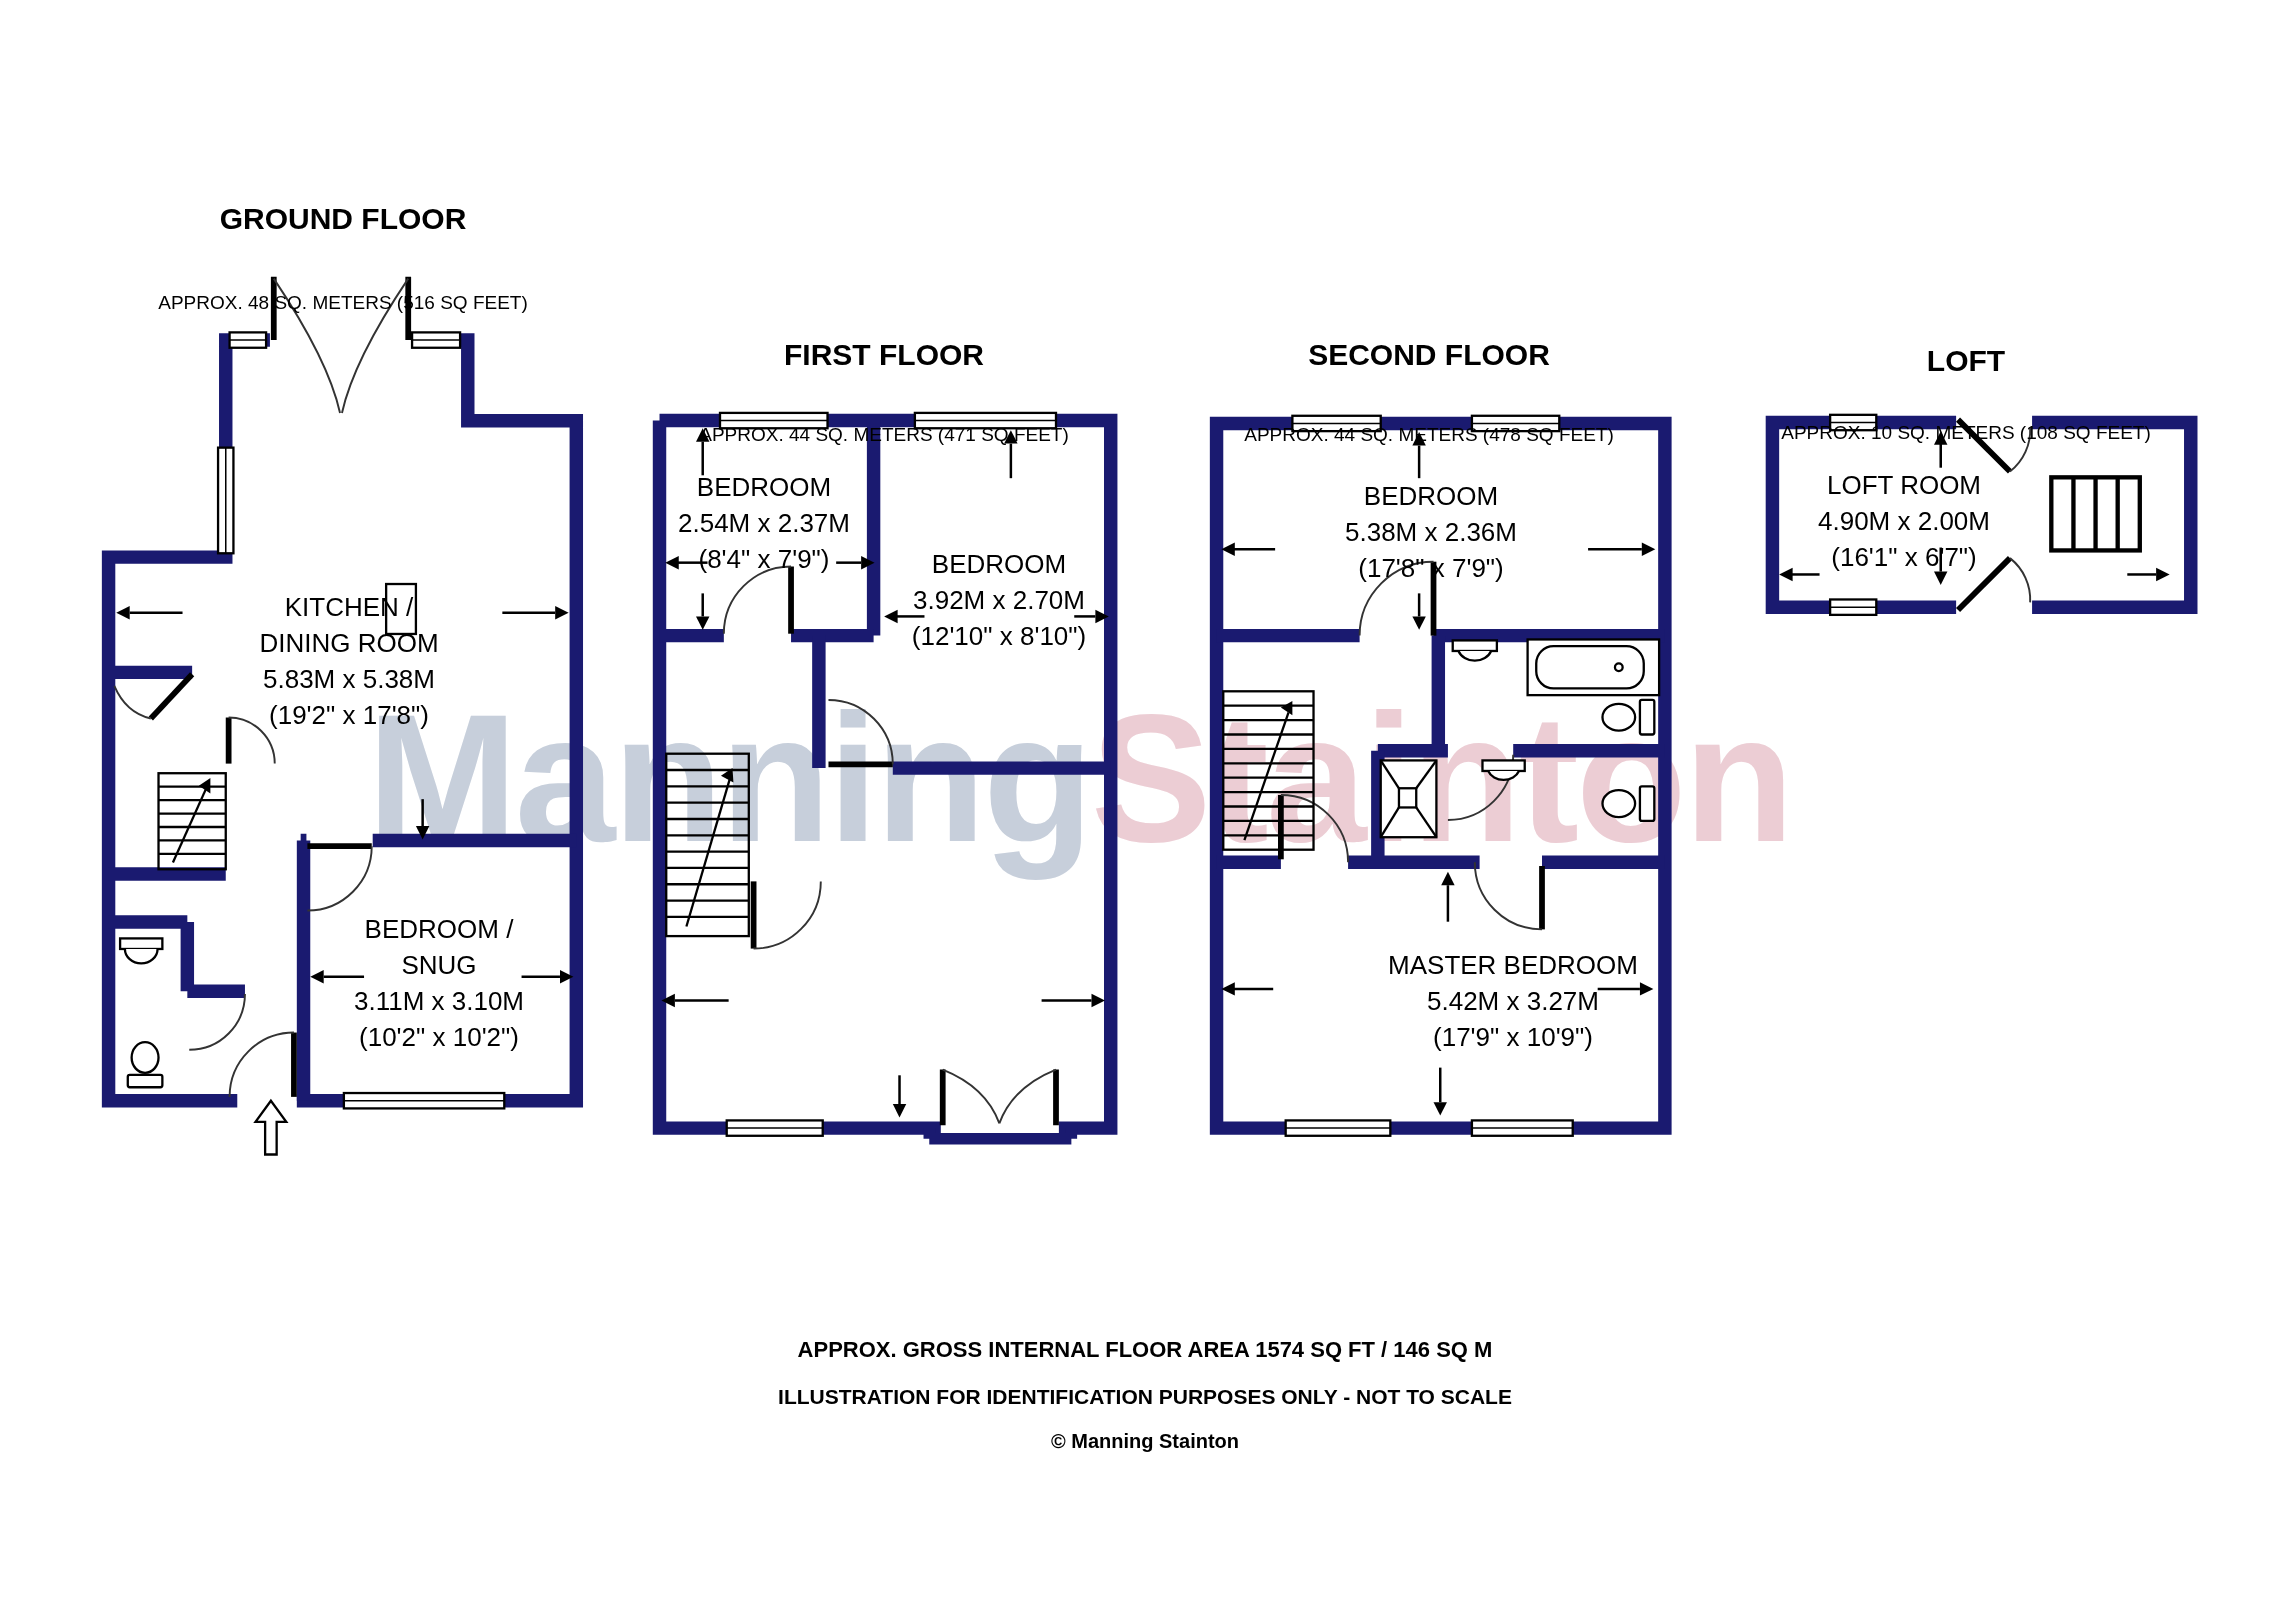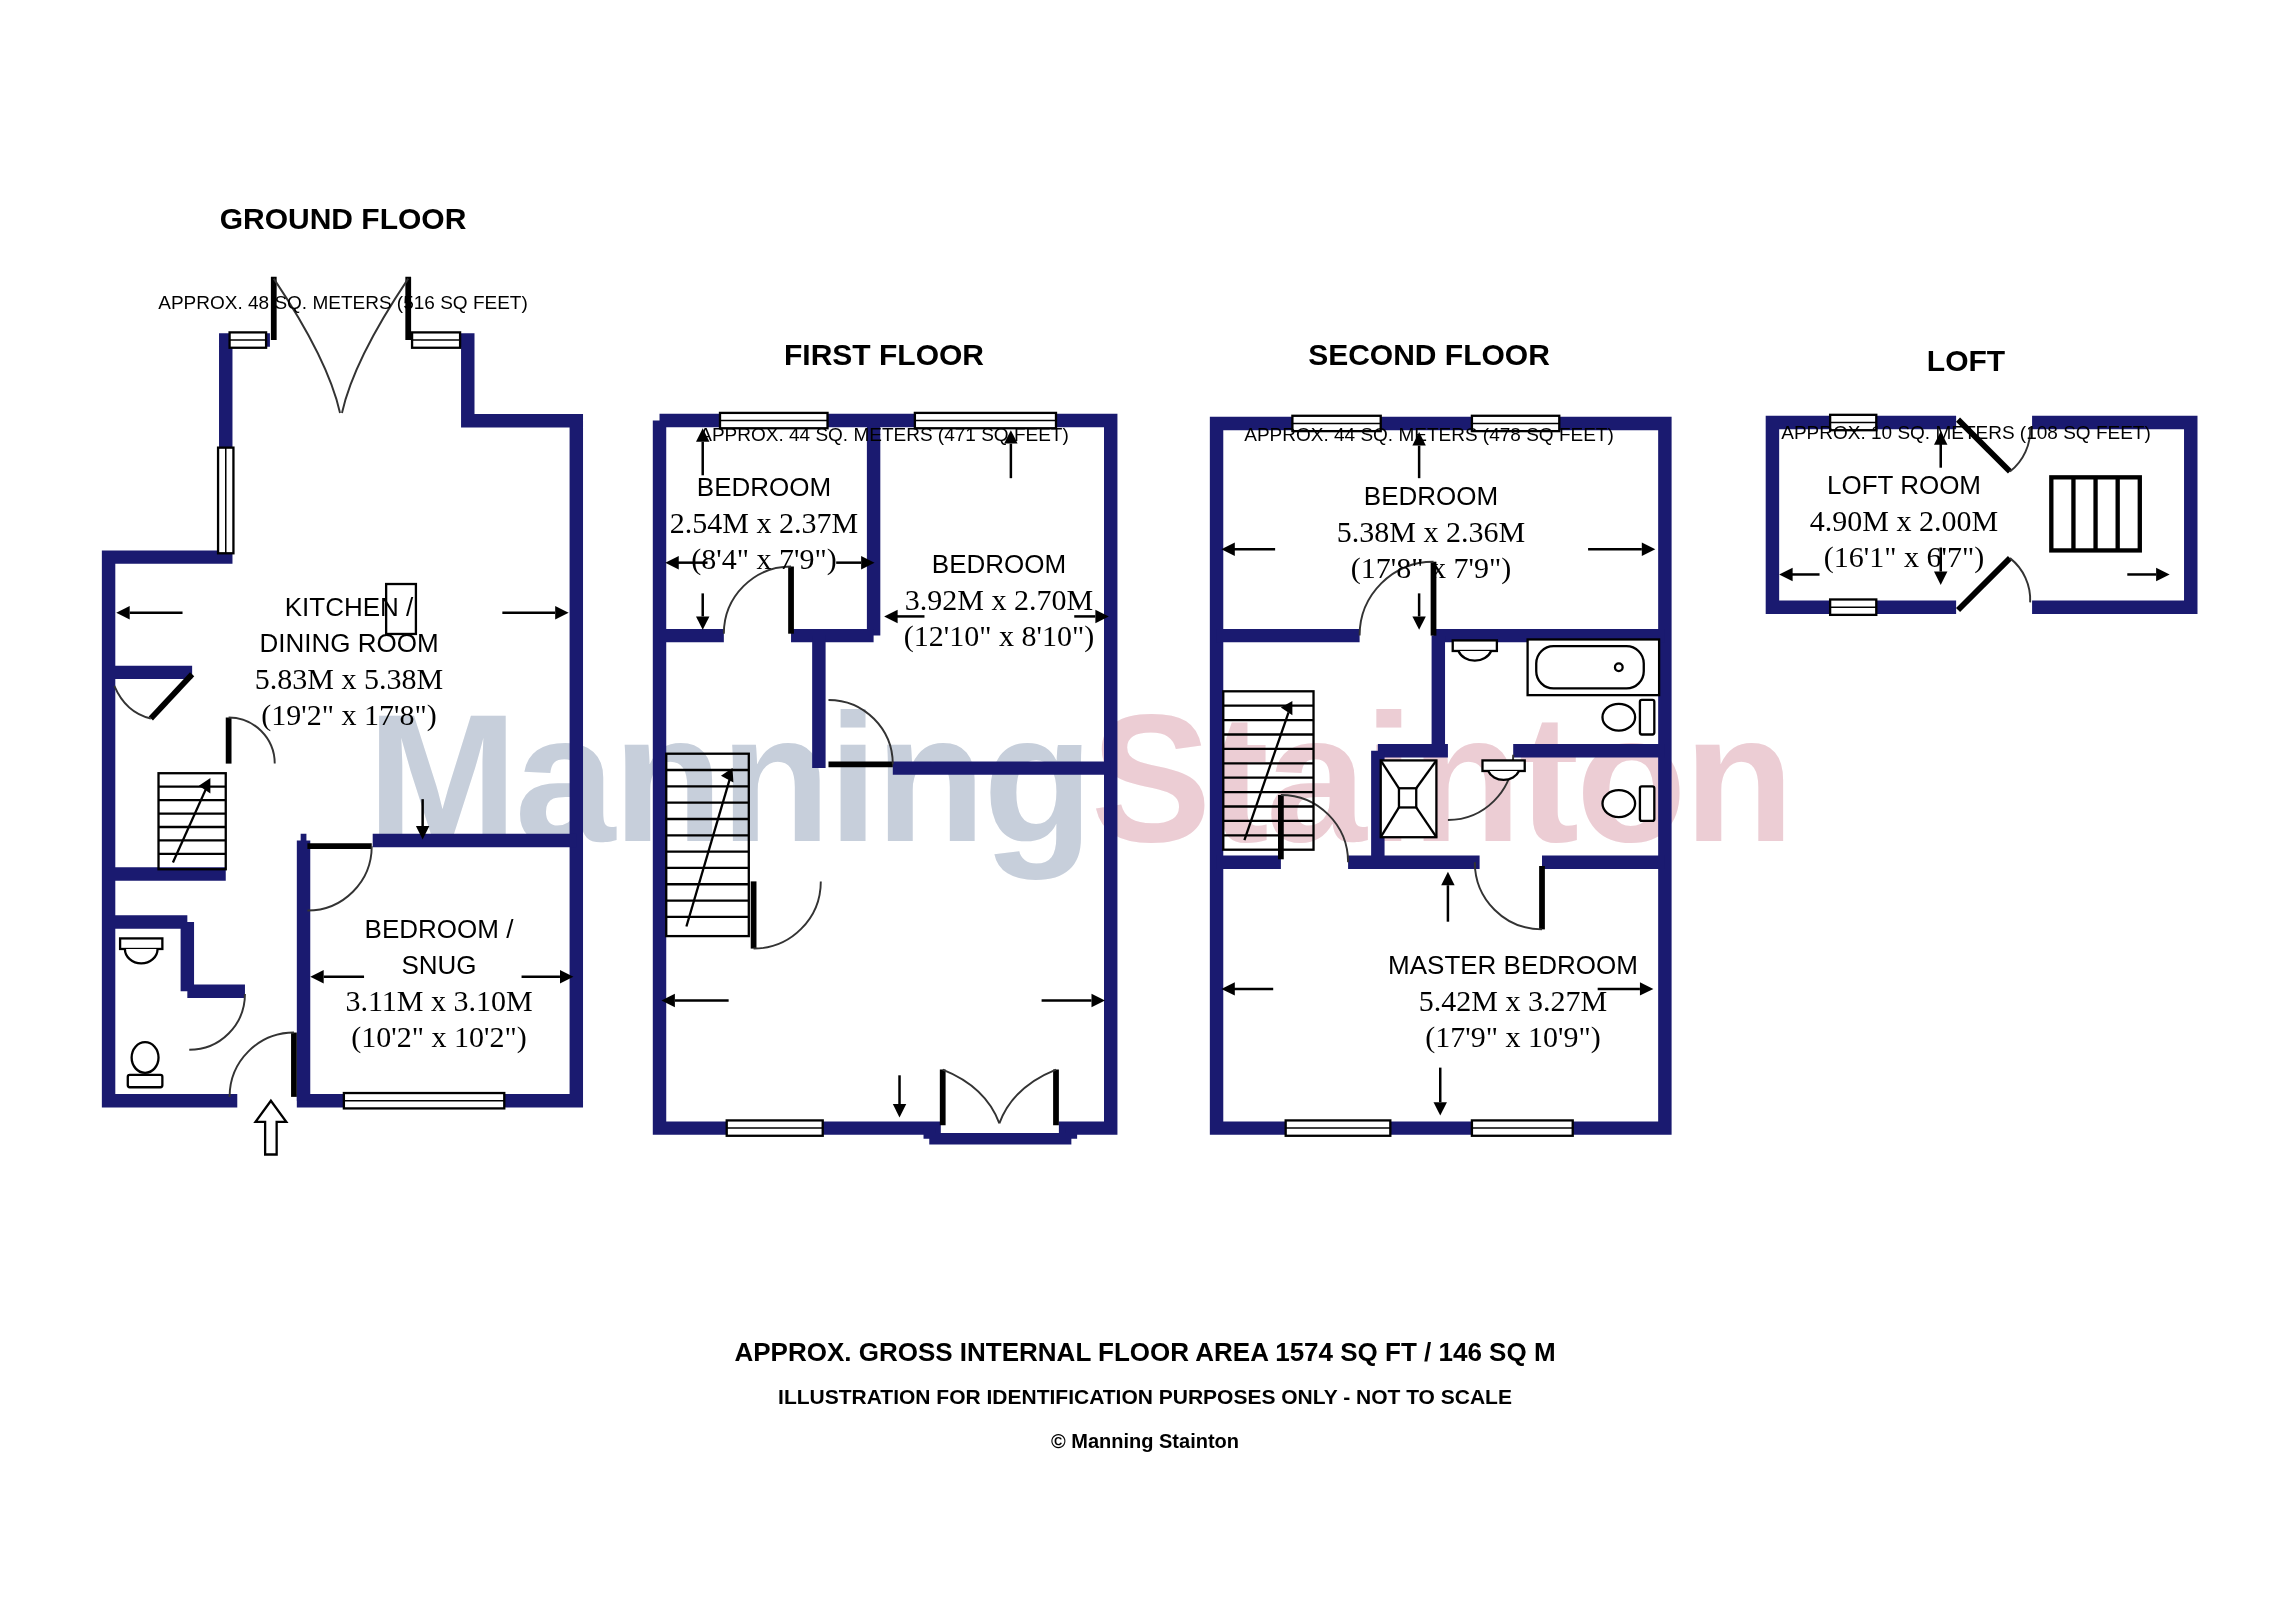--- a/index.html
+++ b/index.html
@@ -11,23 +11,23 @@
   .wm1{color:#c7cfdb;}
   .wm2{color:#eccdd4;}
   svg.plan{position:absolute;z-index:2;}
   .floor-title{position:absolute;transform:translateX(-50%);font-weight:bold;font-size:30px;
                color:#000;white-space:nowrap;z-index:3;}
   .floor-sub{position:absolute;transform:translateX(-50%);font-size:19px;color:#000;
              white-space:nowrap;z-index:3;margin-top:44px;}
   .room-label{position:absolute;transform:translateX(-50%);text-align:center;white-space:nowrap;
               line-height:36px;color:#000;z-index:3;}
   .room-label .rn{font-weight:normal;font-size:26px;}
-  .room-label .rd{font-size:30px;font-family:Liberation Serif, serif;}
+  .room-label .rd{font-size:26px;}
   .footer-line{position:absolute;left:0;right:0;text-align:center;color:#000;z-index:3;}
-  .f1{top:1337px;font-weight:bold;font-size:26px;text-align:center;}
+  .f1{top:1337px;font-weight:bold;font-size:22px;text-align:center;}
   .f2{top:1385px;font-weight:bold;font-size:21px;}
   .f3{top:1430px;font-weight:bold;font-size:20px;}
   
   .wall{stroke:#1a1a70;stroke-width:14;fill:none;}
   .wall12{stroke:#1a1a70;stroke-width:12;fill:none;}
   .leaf{stroke:#000;stroke-width:6;fill:none;}
   .arc{stroke:#333;stroke-width:2;fill:none;}
   .thin{stroke:#000;stroke-width:2.4;fill:none;}
   .fix{stroke:#000;stroke-width:2.4;fill:#fff;}
   .win{stroke:#000;stroke-width:2.4;fill:#fff;}

